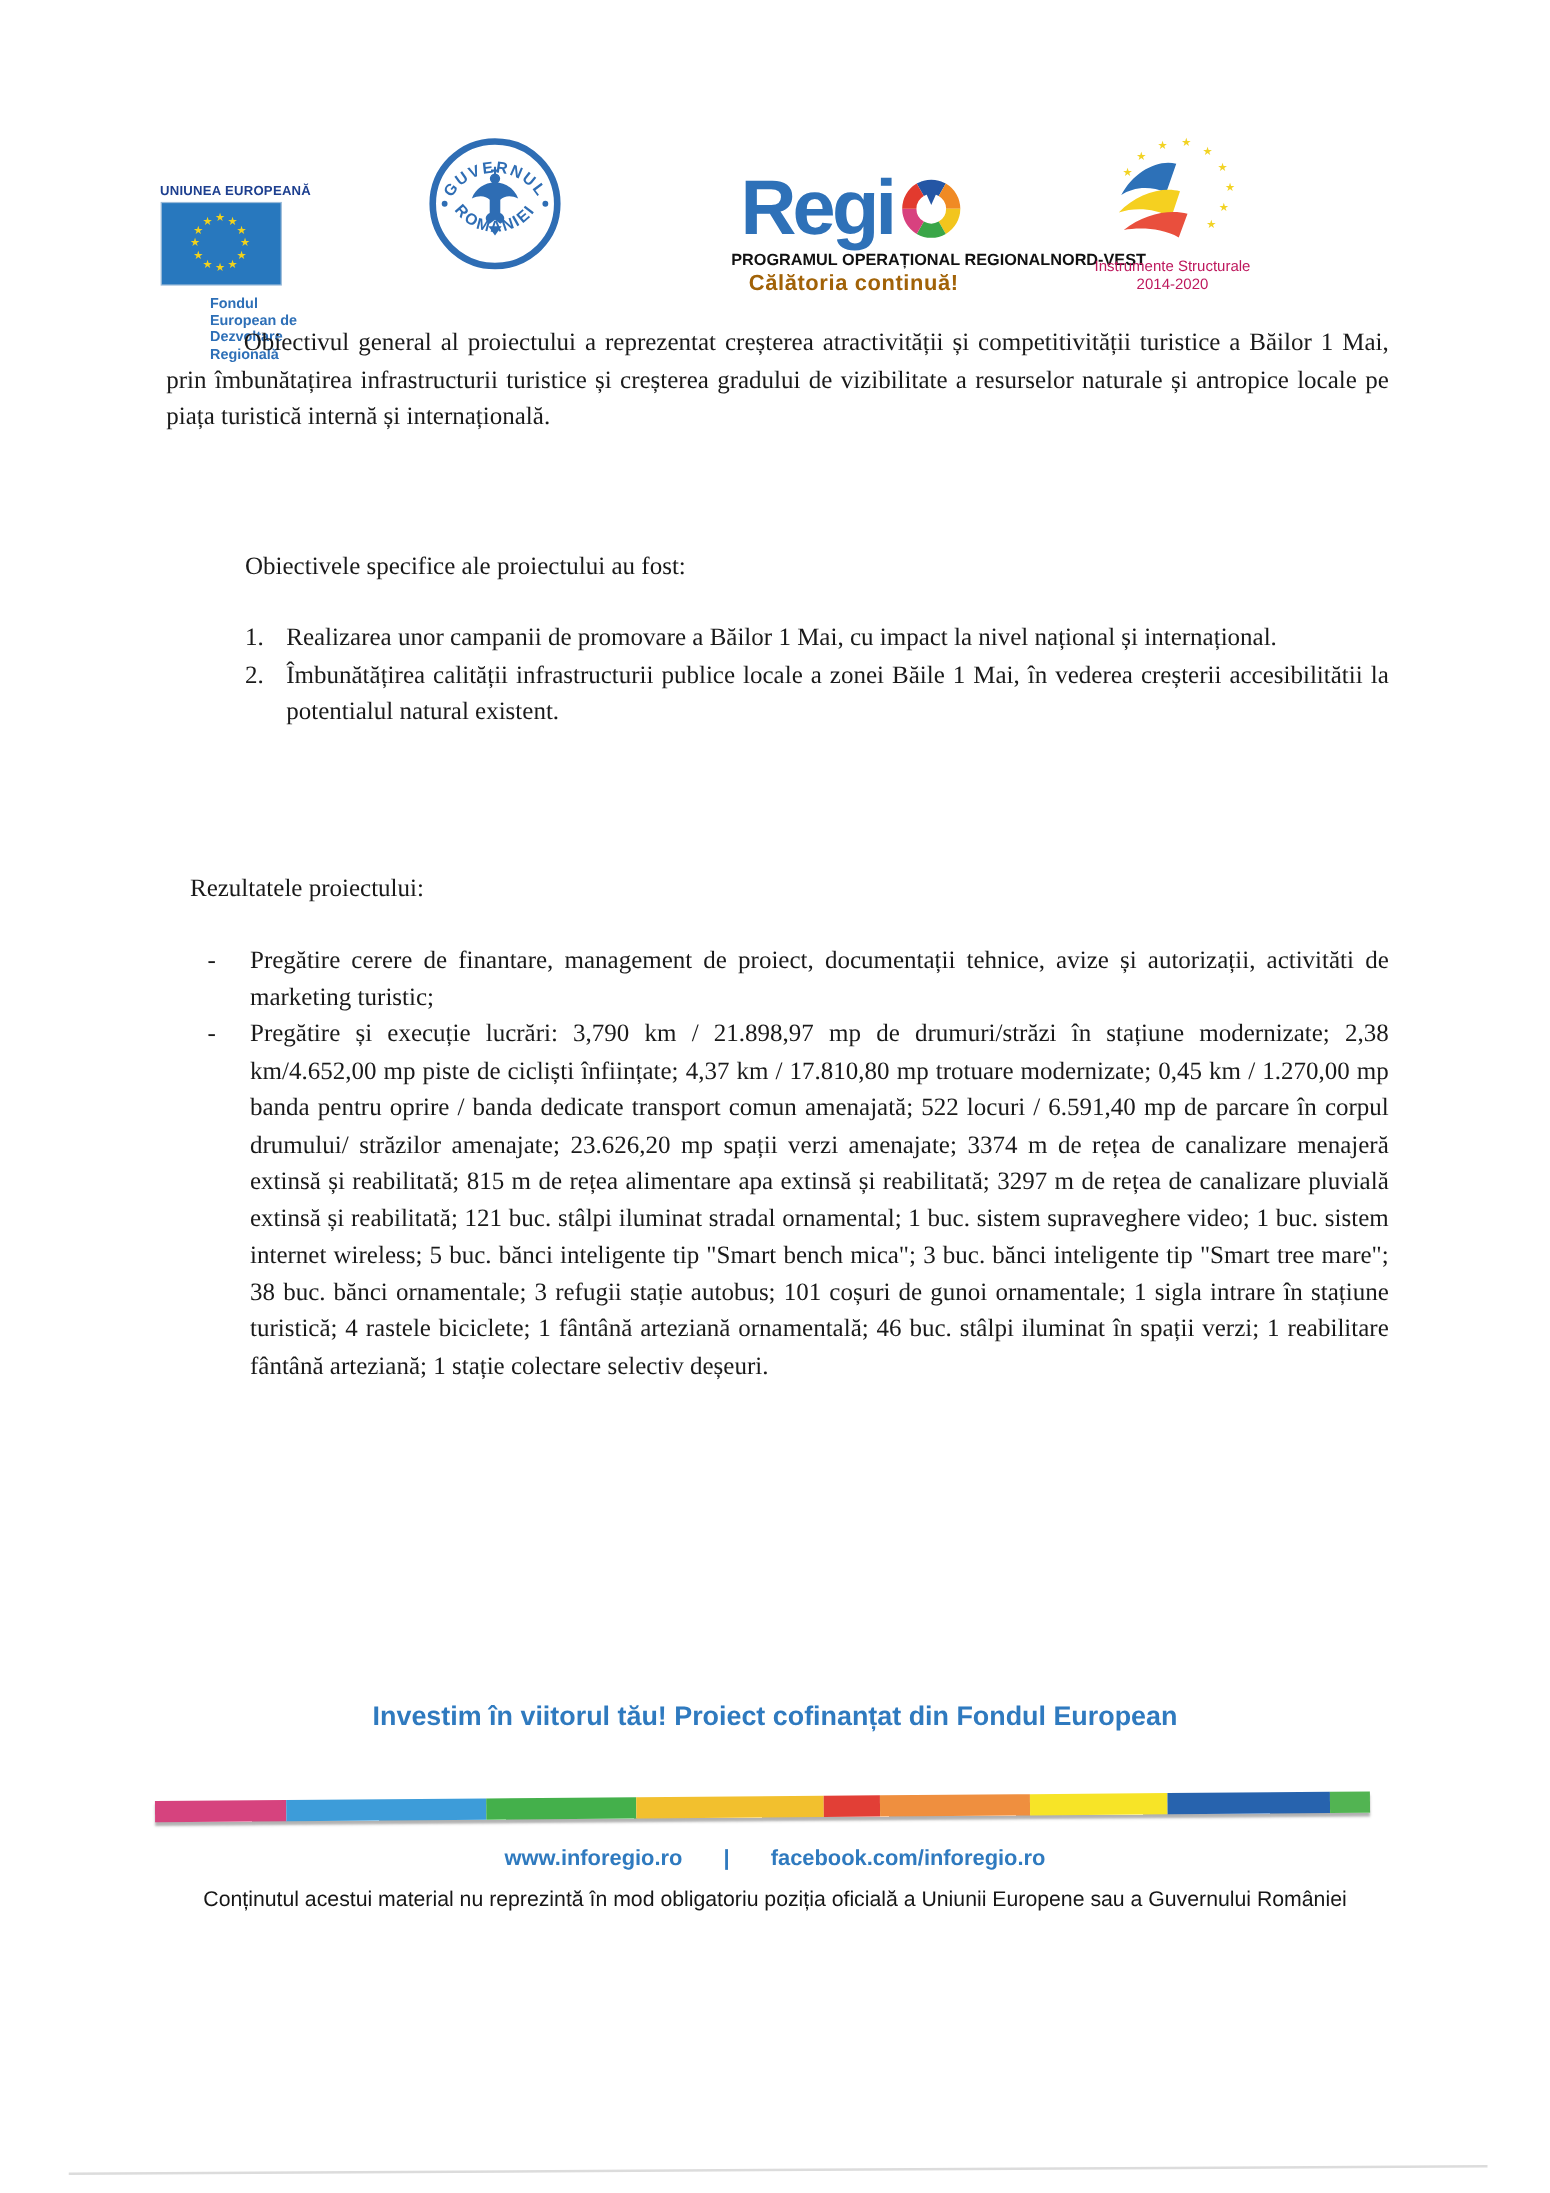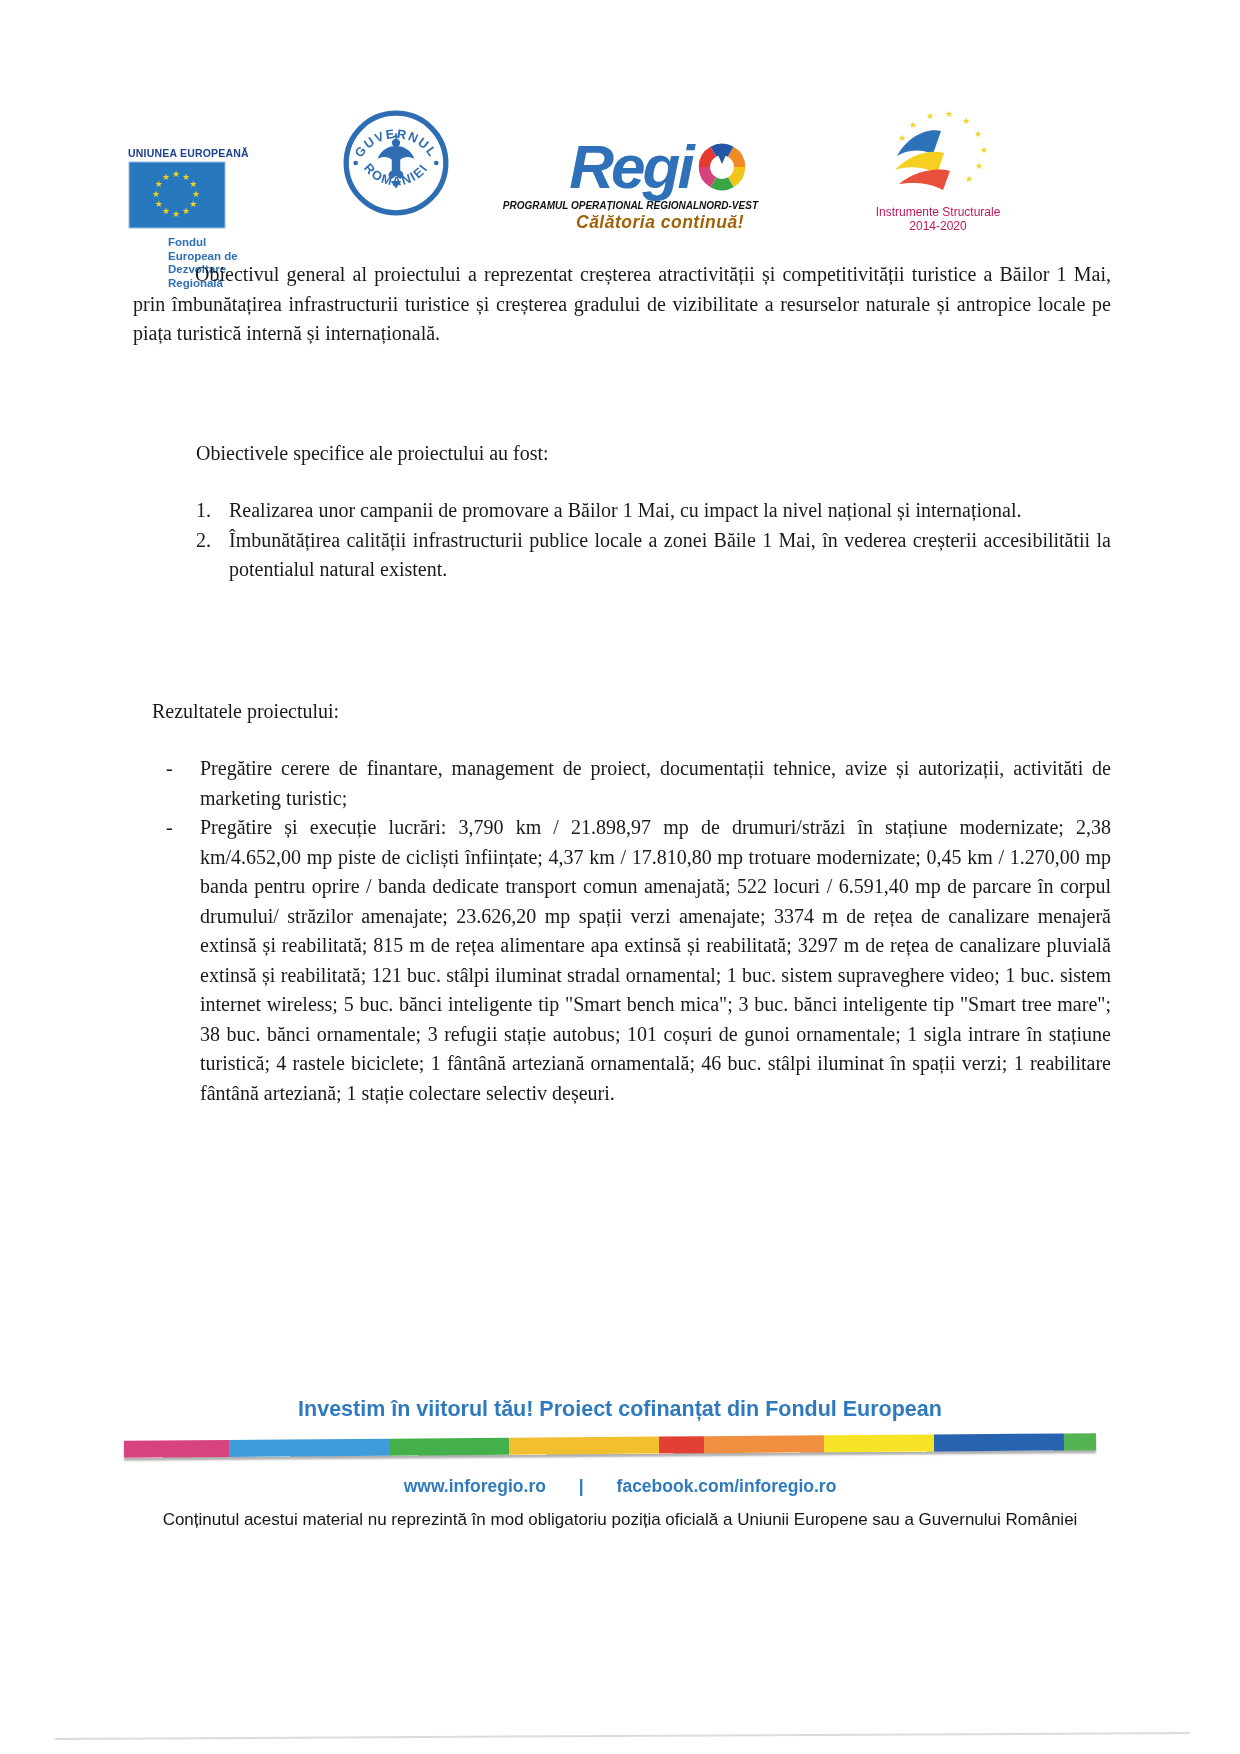--- a/index.html
+++ b/index.html
@@ -5,25 +5,25 @@
   html,body{margin:0;padding:0;background:#fff;}
   .page{position:relative;width:1240px;height:1754px;background:#ffffff;overflow:hidden;
         font-family:"Liberation Serif",serif;color:#1a1a1a;}
 
   
   .logo{position:absolute;text-align:center;}
   .eu-logo{left:128px;top:106px;width:112px;text-align:left;}
   .eu-title{font-family:"Liberation Sans",sans-serif;font-size:10.5px;font-weight:bold;color:#1d3f8f;letter-spacing:.2px;margin-bottom:2px;white-space:nowrap;margin-top:41px;}
   .eu-sub{font-family:"Liberation Sans",sans-serif;font-size:11.5px;font-weight:bold;color:#2d6fb7;line-height:13.5px;margin-top:3px;white-space:pre-line;margin-left:40px;}
   .gov-logo{left:343px;top:110px;width:106px;height:106px;}
-  .regio-logo{left:560px;top:126px;width:200px;font-style:italic;}
+  .regio-logo{left:583px;top:126px;width:200px;}
   .regio-word{display:flex;align-items:flex-end;justify-content:center;height:72px;}
   .regio-text{font-family:"Liberation Sans",sans-serif;font-weight:bold;font-size:62px;line-height:62px;color:#2e71b8;letter-spacing:-3px;}
-  .regio-small{display:flex;justify-content:flex-end;font-family:"Liberation Sans",sans-serif;
-               font-weight:bold;font-size:10px;color:#111;margin-top:2px;padding:0 2px;white-space:nowrap;}
+  .regio-small{display:flex;justify-content:flex-start;font-family:"Liberation Sans",sans-serif;
+               font-weight:bold;font-size:13px;color:#111;margin-top:2px;padding:0 2px;white-space:nowrap;}
   .regio-tag{font-family:"Liberation Sans",sans-serif;font-weight:bold;font-size:17.5px;color:#a16207;margin-top:1px;letter-spacing:.5px;}
   .is-logo{left:868px;top:104px;width:140px;}
   .is-text{font-family:"Liberation Sans",sans-serif;font-weight:normal;font-size:12px;color:#be185d;line-height:14px;margin-top:1px;white-space:pre-line;}
 
   
   .para{position:absolute;text-align:justify;font-size:20px;line-height:29.5px;}
   .p1{left:133px;top:240px;width:978px;text-indent:62px;}
   .h-obj{position:absolute;left:196px;top:442px;font-size:20px;}
   .h-res{position:absolute;left:152px;top:700px;font-size:20px;}
   .olist{position:absolute;left:196px;top:496px;width:915px;}
@@ -31,21 +31,21 @@
   .olist .num{width:33px;flex:0 0 33px;font-size:20px;line-height:29.5px;}
   .olist .txt{flex:1;text-align:justify;font-size:20px;line-height:29.5px;}
   .ulist{position:absolute;left:166px;top:754px;width:945px;}
   .ulist .row{display:flex;}
   .ulist .mark{width:34px;flex:0 0 34px;font-size:20px;line-height:29.5px;}
   .ulist .txt{flex:1;text-align:justify;font-size:20px;line-height:29.5px;}
 
   
   .invest{position:absolute;left:0;top:1356px;width:1240px;text-align:center;
           font-family:"Liberation Sans",sans-serif;font-weight:bold;font-size:21.5px;
-          line-height:34px;color:#2f7abf;margin-top:36px;}
+          line-height:34px;color:#2f7abf;}
   .stripe{position:absolute;left:124px;top:1437px;width:972px;height:17px;display:flex;
           transform:rotate(-0.45deg);box-shadow:0 3px 2px rgba(60,60,60,.4);}
   .stripe div{height:100%;}
   .links{position:absolute;left:0;top:1476px;width:1240px;text-align:center;
          font-family:"Liberation Sans",sans-serif;font-weight:bold;font-size:17.5px;color:#2f7abf;}
   .links span{margin:0 14px;}
   .disclaimer{position:absolute;left:0;top:1510px;width:1240px;text-align:center;
               font-family:"Liberation Sans",sans-serif;font-weight:normal;font-size:17px;color:#161616;}
   .scan-line{position:absolute;left:55px;top:1735px;width:1135px;height:2px;background:#dcdcdc;transform:rotate(-0.3deg);}
 </style>

